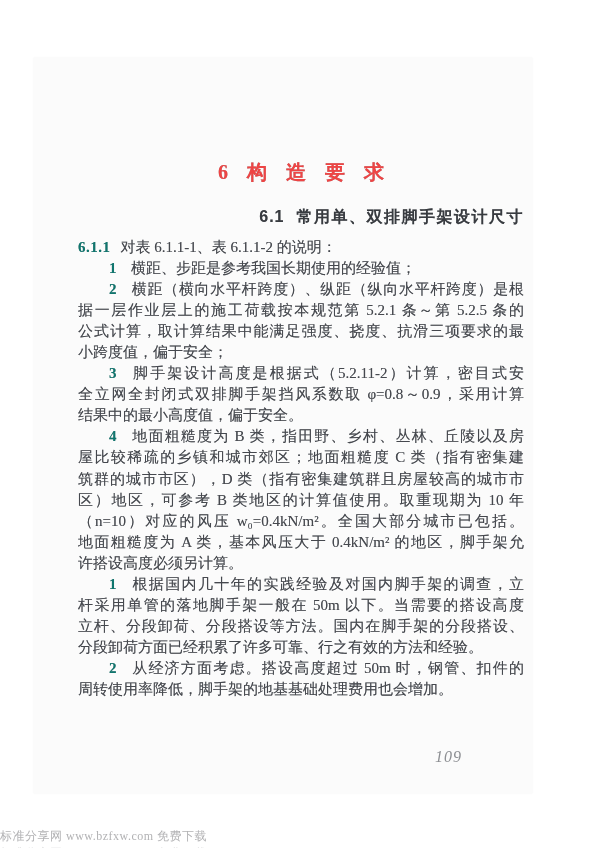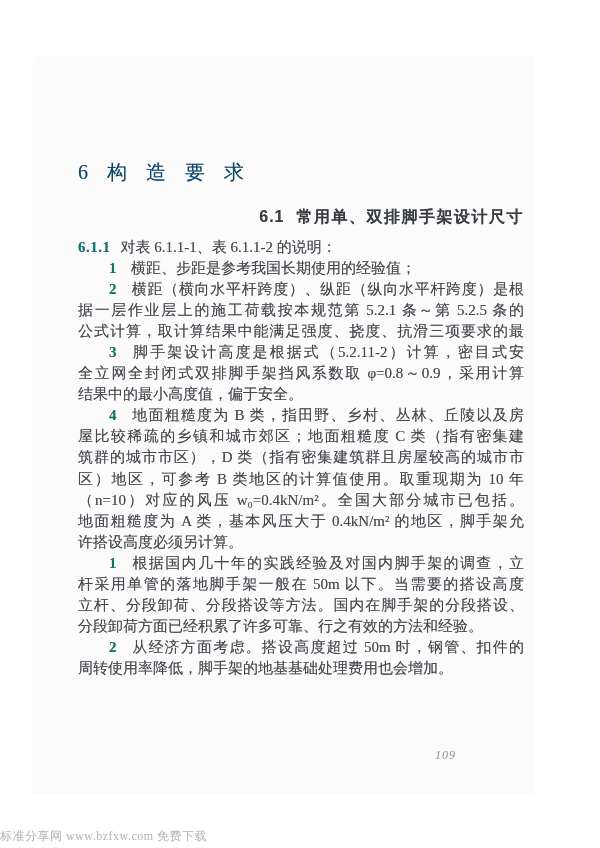--- a/index.html
+++ b/index.html
@@ -25,22 +25,23 @@
   .content {
     position: absolute;
     left: 45px; top: 0;
     width: 446px;
   }
 
   
   .chapter {
     position: absolute;
     top: 102px; left: 0; width: 100%;
-    font-size: 20px; font-weight: 400;
-    color: #0c4a6e;
+    text-align: center;
+    font-size: 20px; font-weight: 700;
+    color: #ef4444;
     text-shadow: 0 0 0.6px rgba(62,65,71,0.5);
     white-space: nowrap;
   }
   .chapter .ch-num { letter-spacing: 0; margin-right: 19px; }
   .chapter .ch-title { letter-spacing: 19px; margin-right: -19px; }
 
   
   .section-heading {
     position: absolute;
     top: 150px; left: 0; width: 100%;
@@ -72,21 +73,21 @@
     margin-right: 14px;
     letter-spacing: 0.5px;
   }
   .line.section b { margin-right: 10px; }
 
   
   .page-number {
     position: absolute;
     top: 691px; left: 402px;
     font-style: italic;
-    font-size: 12px;
+    font-size: 16px;
     letter-spacing: 1px;
     color: #8d8f93;
   }
 
   
   .watermark {
     position: absolute;
     top: 828px; left: 0; width: 100%;
     font-size: 12px;
     letter-spacing: 0.5px;
@@ -112,20 +113,21 @@
     <div class="section-heading">
       <span class="sec-num">6.1</span><span class="sec-title">常用单、双排脚手架设计尺寸</span>
     </div>
 
     <div class="body-text">
         <div class="line section"><b>6.1.1</b><span>对表 6.1.1-1、表 6.1.1-2 的说明：</span></div>
         <div class="line item"><b>1</b><span>横距、步距是参考我国长期使用的经验值；</span></div>
         <div class="line item full"><b>2</b><span>横距（横向水平杆跨度）、纵距（纵向水平杆跨度）是根</span></div>
         <div class="line cont full"><span>据一层作业层上的施工荷载按本规范第 5.2.1 条～第 5.2.5 条的</span></div>
         <div class="line cont full"><span>公式计算，取计算结果中能满足强度、挠度、抗滑三项要求的最</span></div>
+        <div class="line cont"><span>小跨度值，偏于安全；</span></div>
         <div class="line item full"><b>3</b><span>脚手架设计高度是根据式（5.2.11-2）计算，密目式安</span></div>
         <div class="line cont full"><span>全立网全封闭式双排脚手架挡风系数取 φ=0.8～0.9，采用计算</span></div>
         <div class="line cont"><span>结果中的最小高度值，偏于安全。</span></div>
         <div class="line item full"><b>4</b><span>地面粗糙度为 B 类，指田野、乡村、丛林、丘陵以及房</span></div>
         <div class="line cont full"><span>屋比较稀疏的乡镇和城市郊区；地面粗糙度 C 类（指有密集建</span></div>
         <div class="line cont full"><span>筑群的城市市区），D 类（指有密集建筑群且房屋较高的城市市</span></div>
         <div class="line cont full"><span>区）地区，可参考 B 类地区的计算值使用。取重现期为 10 年</span></div>
         <div class="line cont full"><span>（n=10）对应的风压 w₀=0.4kN/m²。全国大部分城市已包括。</span></div>
         <div class="line cont full"><span>地面粗糙度为 A 类，基本风压大于 0.4kN/m² 的地区，脚手架允</span></div>
         <div class="line cont"><span>许搭设高度必须另计算。</span></div>

